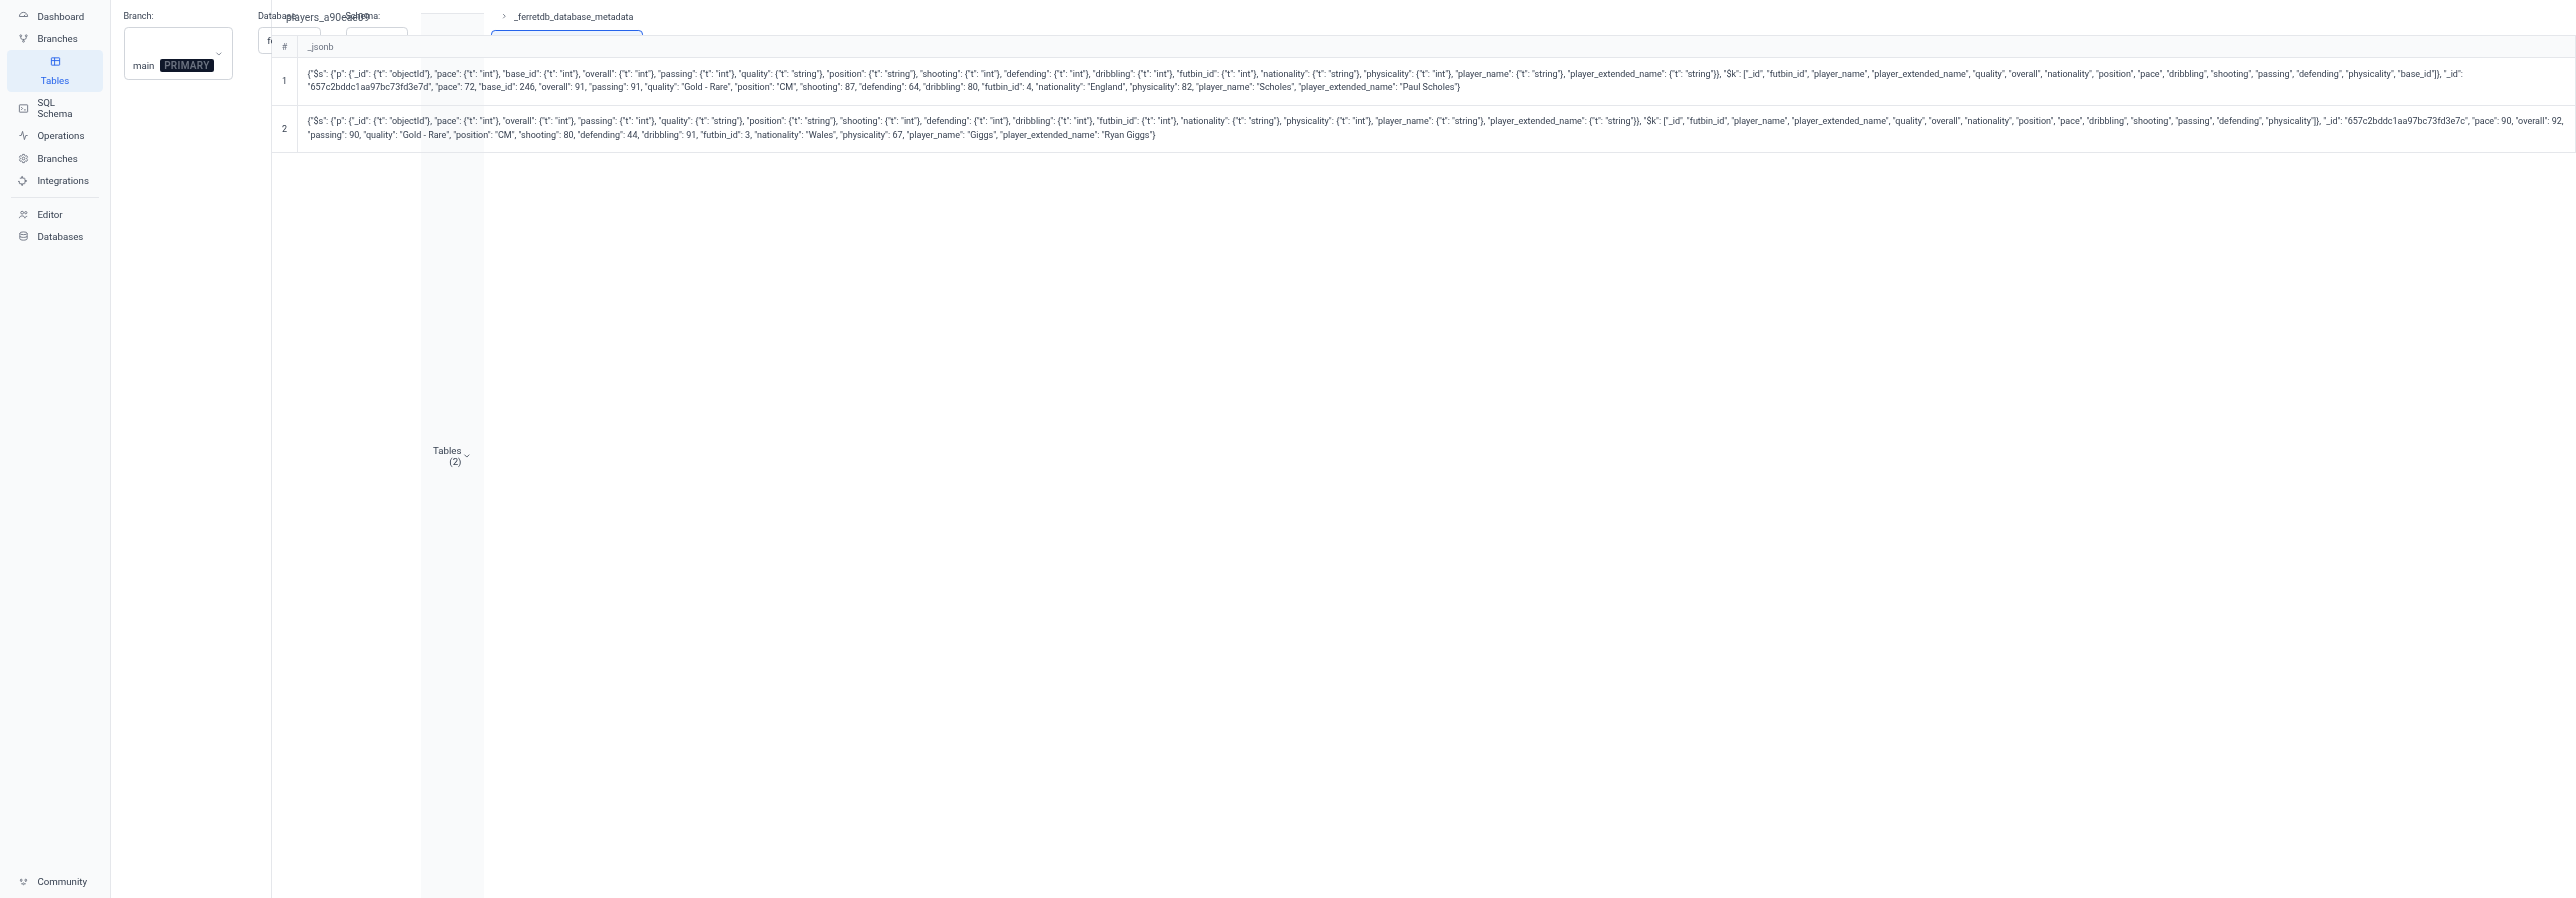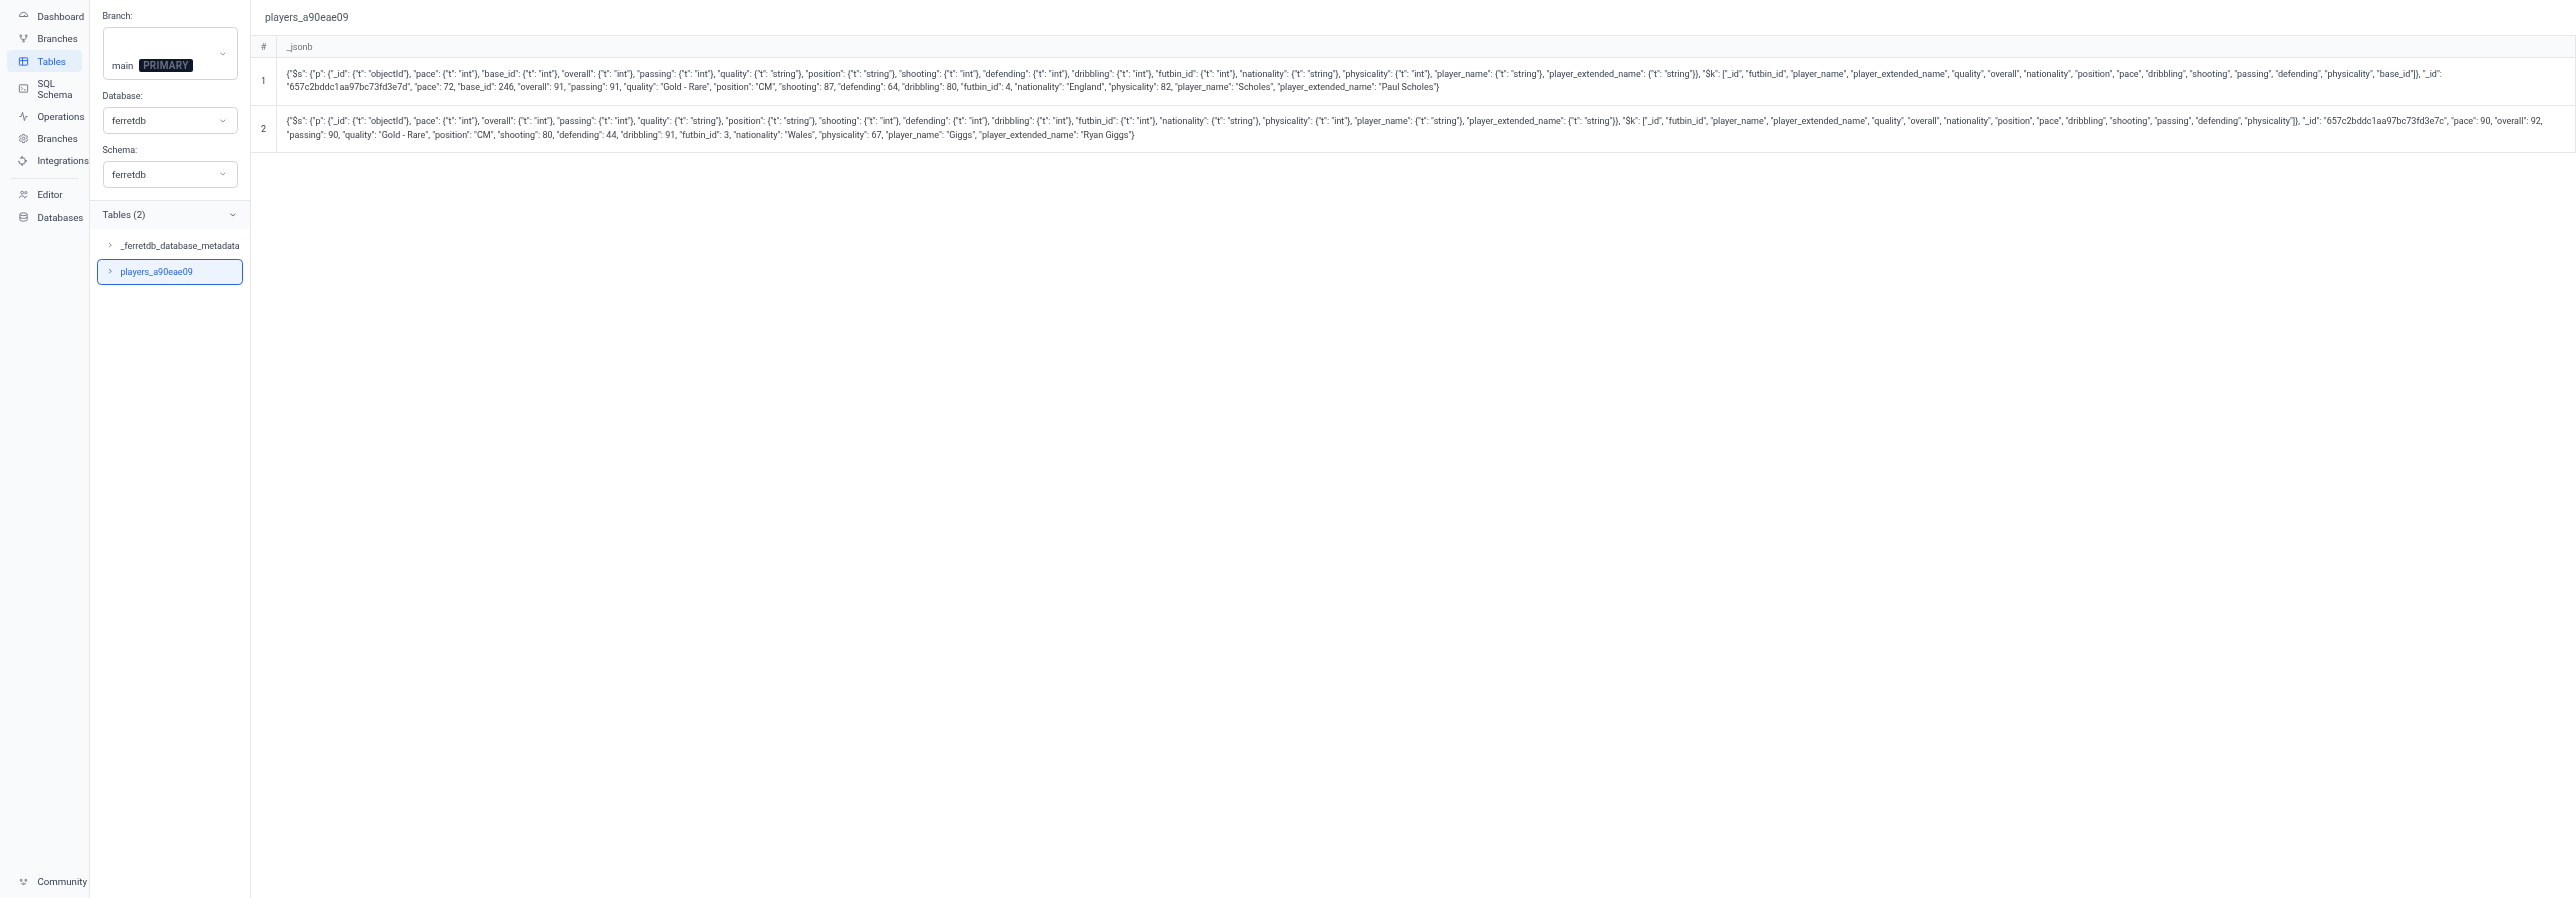--- a/index.html
+++ b/index.html
@@ -1,29 +1,29 @@
 <!DOCTYPE html>
 <html style="font-size:11px"><head>
 <meta charset="utf-8">
 <style>
 * { margin: 0; padding: 0; box-sizing: border-box; }
 body { font-family: -apple-system, BlinkMacSystemFont, "Segoe UI", Roboto, sans-serif; font-size: 9.7px; color: #1a1a1a; background: #fff; }
 .app { display: flex; height: 100vh; }
 
 
-.sidebar-nav { width: 90px; background: #f9fafb; border-right: 0.7px solid #e5e7eb; padding: 5.6px 0; display: flex; flex-direction: column; }
+.sidebar-nav { width: 111px; background: #f9fafb; border-right: 0.7px solid #e5e7eb; padding: 5.6px 0; display: flex; flex-direction: column; }
 .nav-item { display: flex; align-items: center; gap: 8.4px; padding: 5.6px 11px; margin: 0 7px 0 7px; cursor: pointer; color: #374151; border-radius: 4.2px; font-size: 9.7px; }
-.nav-item.active { background: #e6f0fa; color: #2563eb; }
+.nav-item.active { background: #e6f0fa; color: #2563eb; flex-direction: column; }
 .nav-item .icon { width: 11px; height: 11px; display: flex; align-items: center; justify-content: center; color: #6b7280; flex-shrink: 0; }
 .nav-item.active .icon { color: #2563eb; }
 .nav-sep { height: 0.7px; background: #e5e7eb; margin: 5.6px 11px; }
 .nav-spacer { flex: 1; }
 
 
-.side-panel { width: 161px; border-right: 0.7px solid #e5e7eb; background: #fff; display: flex; flex-direction: column; }
+.side-panel { width: 161px; border-right: 0.7px solid #e5e7eb; background: #fff; display: flex; }
 .side-section { padding: 11px 12.5px 0 12.5px; }
 .side-label { font-size: 9px; color: #374151; margin-bottom: 5.6px; }
 .side-select { display: flex; align-items: center; justify-content: space-between; border: 0.7px solid #d1d5db; border-radius: 4.2px; padding: 7px 8.4px; cursor: pointer; font-size: 9.7px; color: #374151; }
 .side-select .left { display: flex; align-items: center; gap: 5.6px; margin-top: 24px; }
 .badge-primary { font-size: 10px; letter-spacing: 0.3px; text-transform: uppercase; background: #0f172a; color: #6b7280; padding: 1.4px 4.2px; border-radius: 2.1px; font-weight: 600; }
 
 .tables-header { display: flex; align-items: center; justify-content: space-between; padding: 8.4px 12.5px; border-top: 0.7px solid #e5e7eb; margin-top: 12.5px; cursor: pointer; font-size: 9.7px; color: #374151; background: #f9fafb; text-align: right; }
 .tables-list { padding: 4.2px 7px; }
 .table-item { display: flex; align-items: flex-start; gap: 5.6px; padding: 7px 8.4px; border-radius: 4.2px; cursor: pointer; font-size: 9px; color: #374151; border: 0.7px solid transparent; }
 .table-item.active { border: 1px solid #2563eb; background: #eef4fd; color: #2563eb; }

